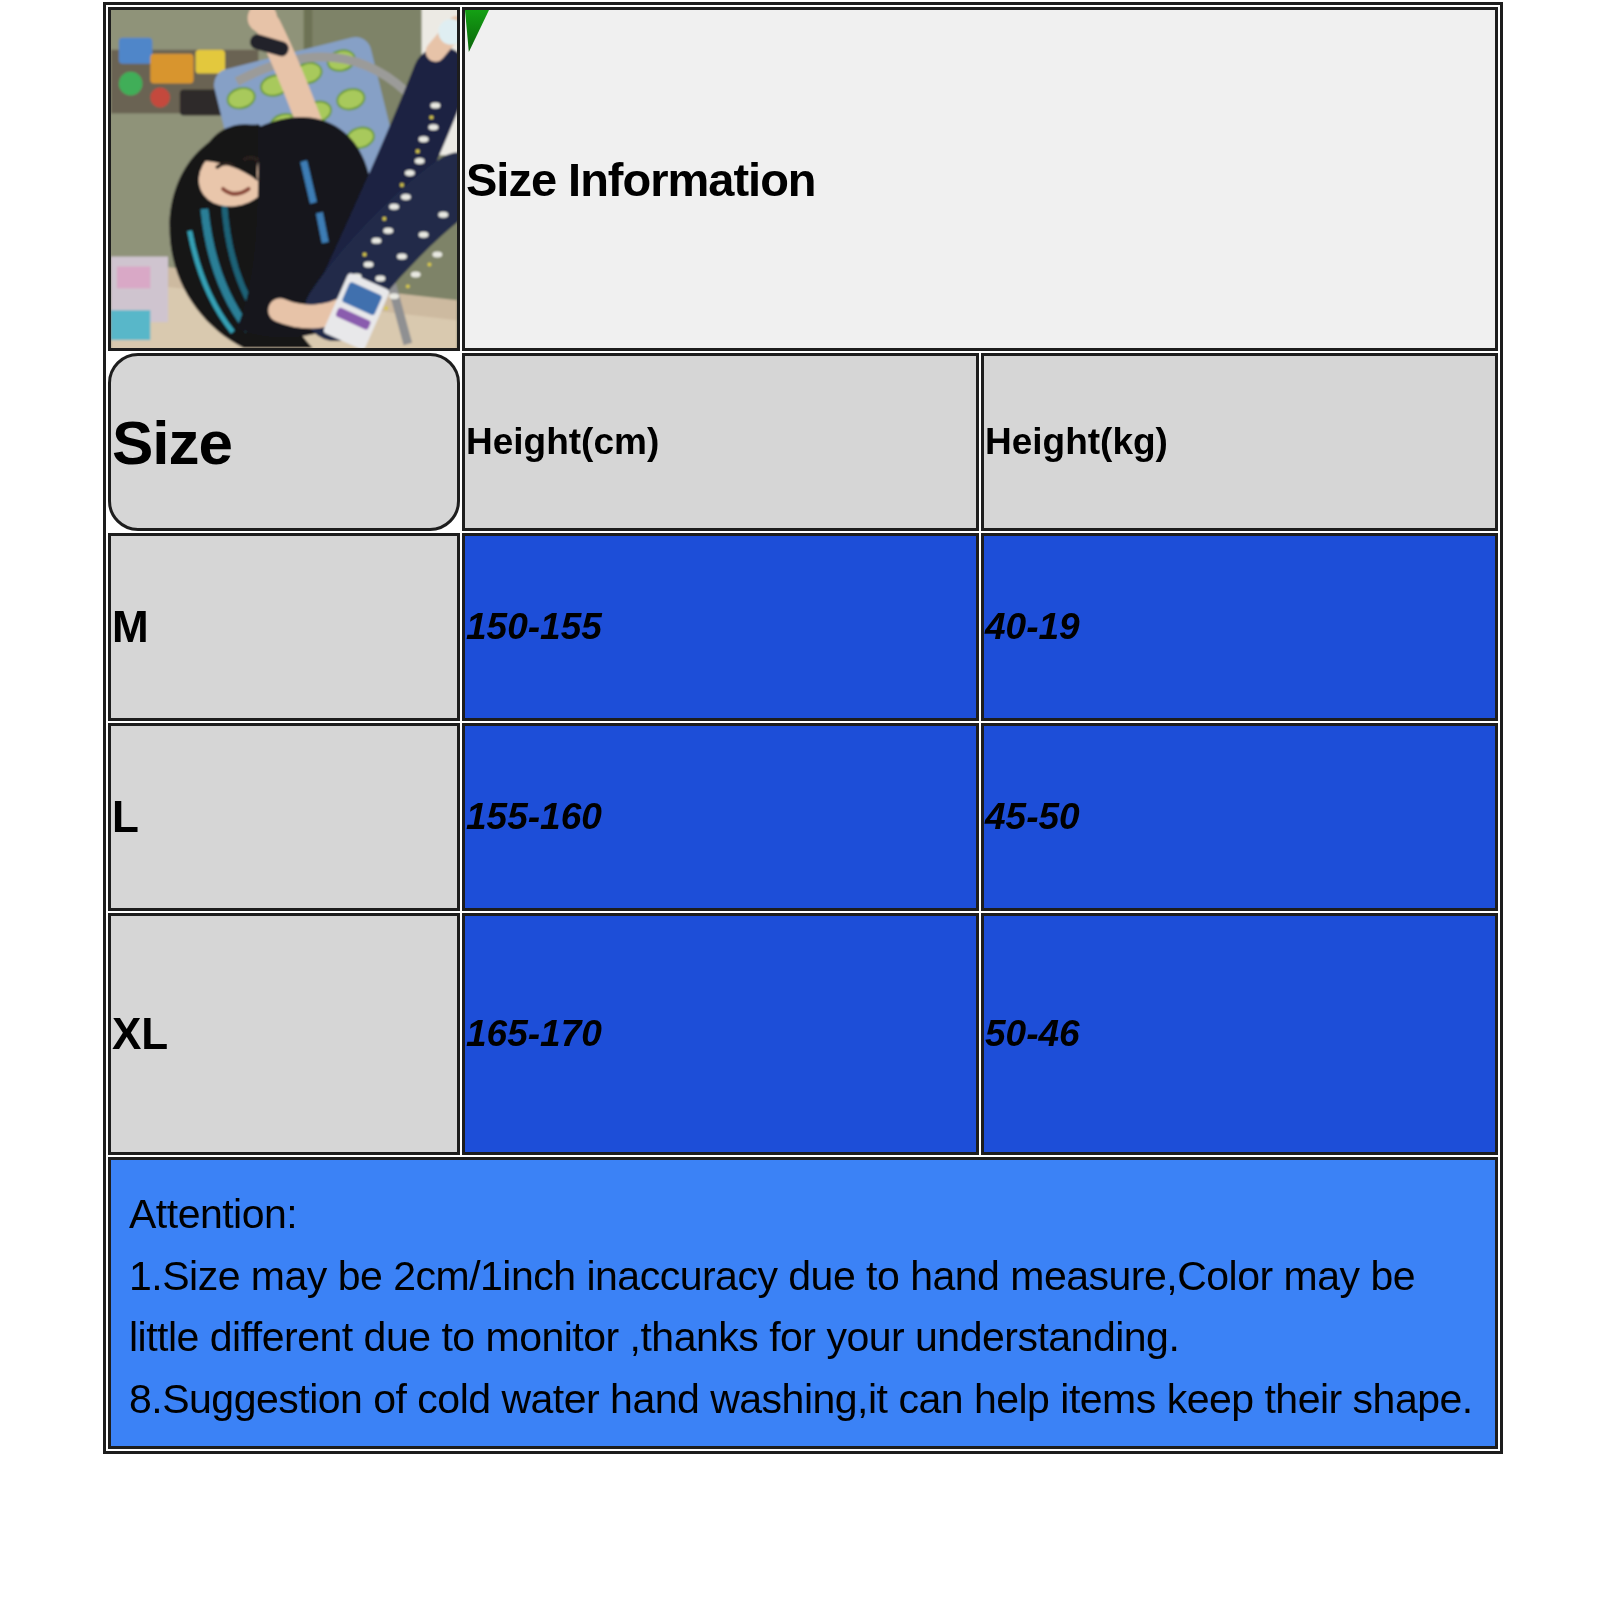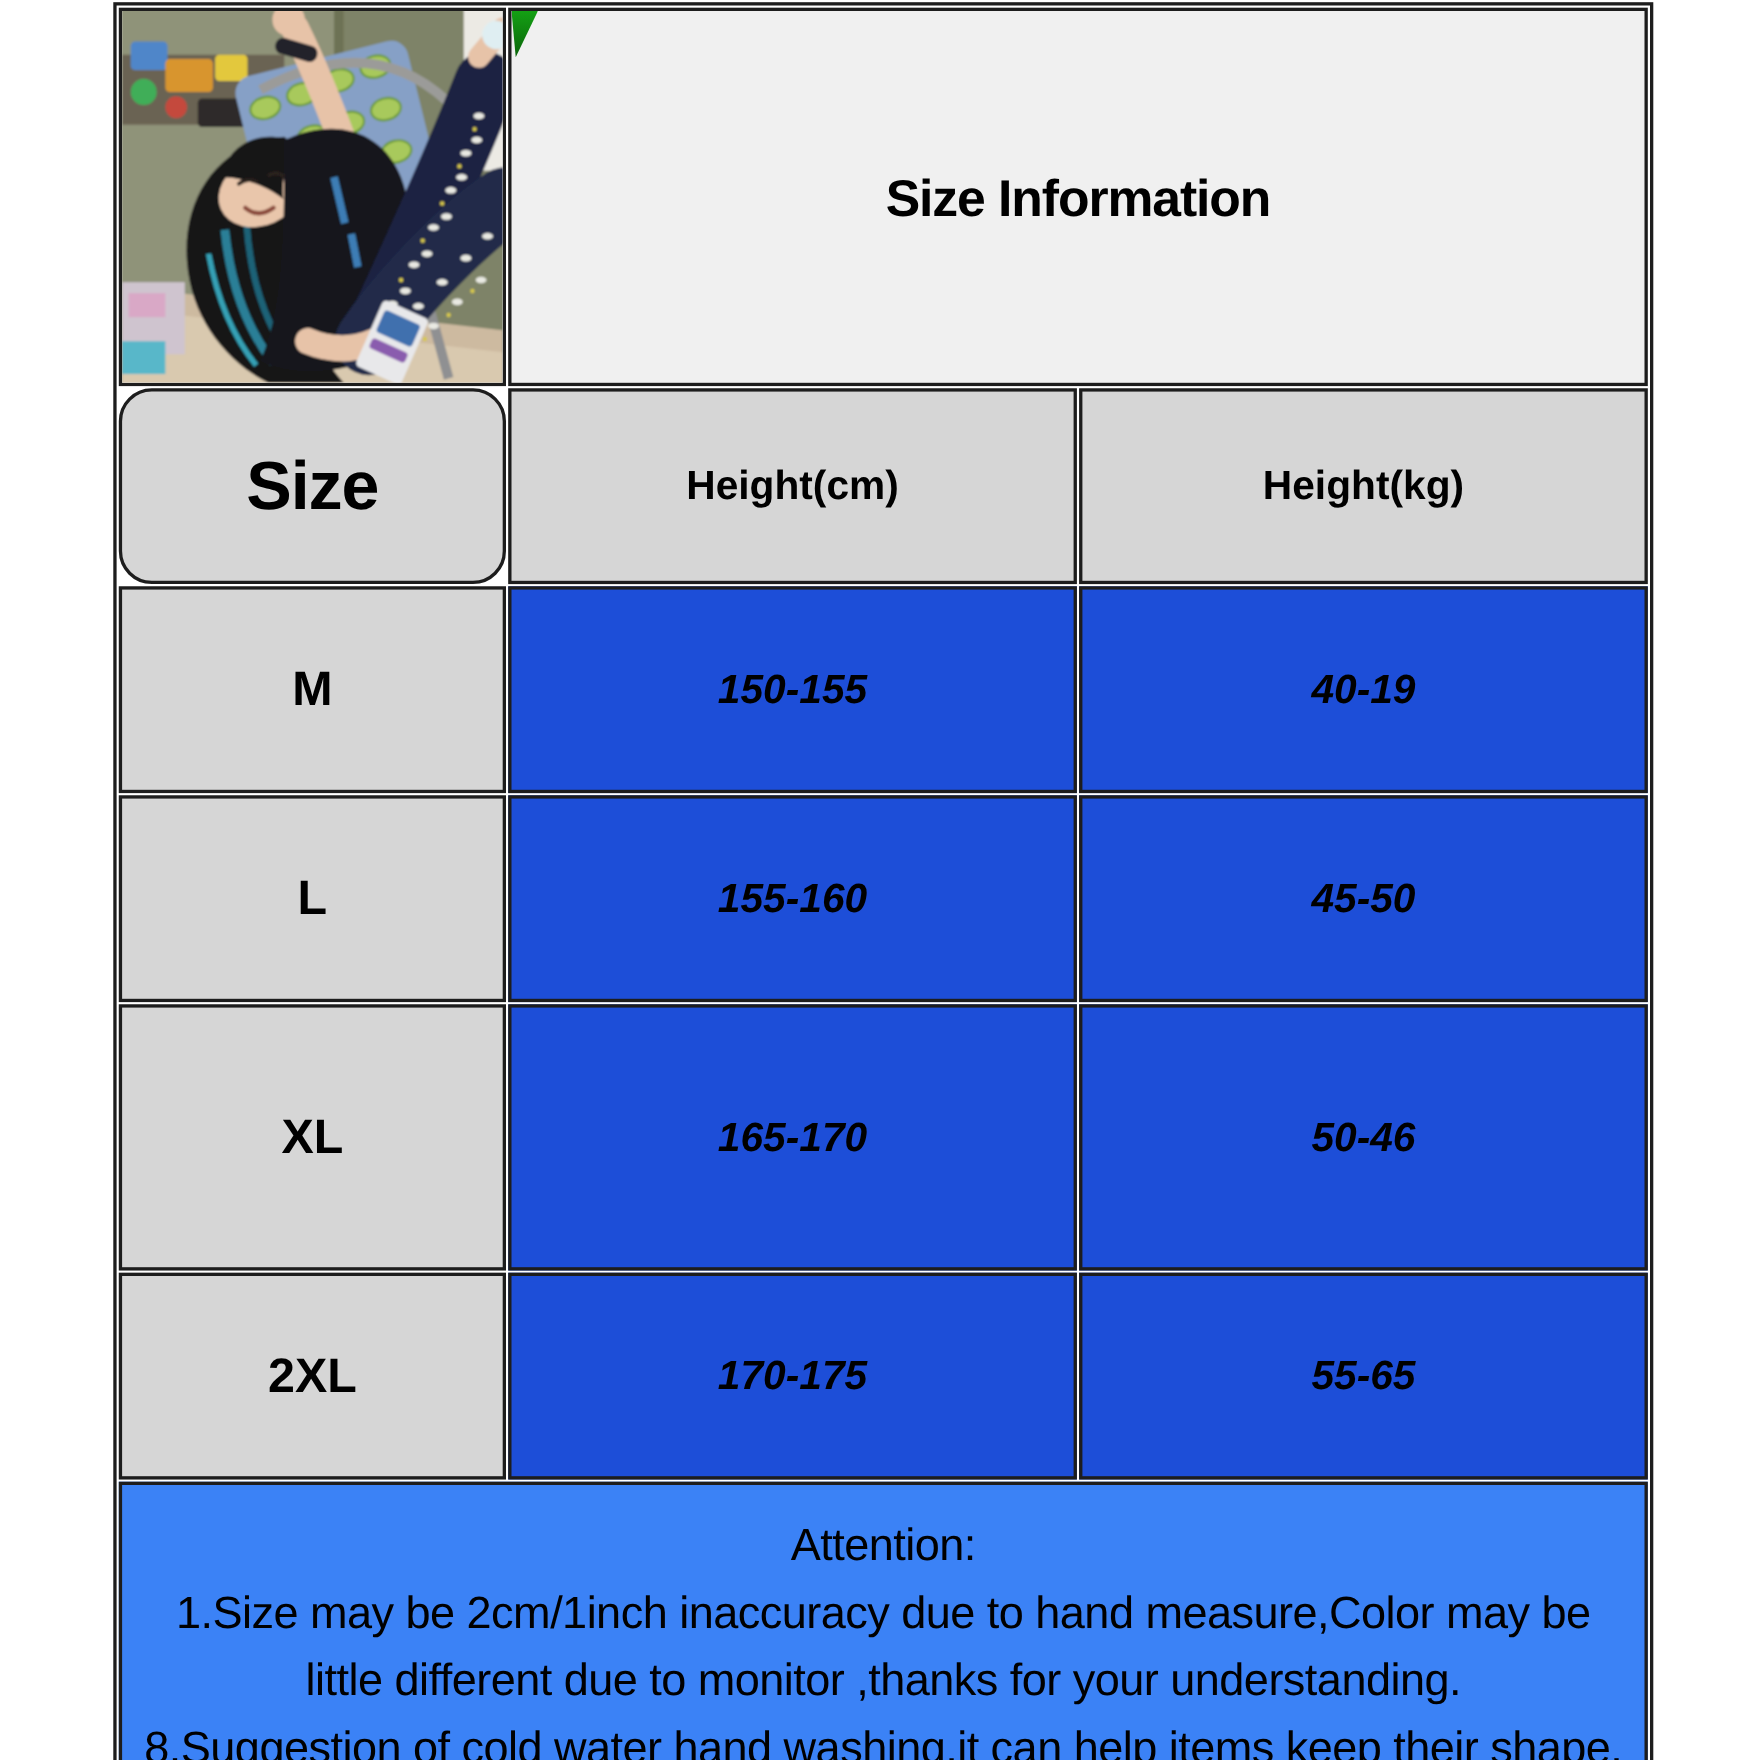--- a/index.html
+++ b/index.html
@@ -16,21 +16,20 @@
     border-collapse:separate;
     border-spacing:2px;
     background:#ffffff;
     border:3px solid #1d1d1d;
     table-layout:fixed;
     width:1389px;
   }
   table.size-table td {
     border:3px solid #1d1d1d;
     box-sizing:border-box;
-    text-align:center;
     vertical-align:middle;
     overflow:hidden;
   }
 
   .photo-cell { padding:0; background:#ffffff; }
   .photo-cell svg { display:block; width:100%; height:100%; }
 
   .title-cell {
     background:#f0f0f0;
     position:relative;
@@ -207,25 +206,20 @@
         <td class="val">155-160</td>
         <td class="val">45-50</td>
       </tr>
 
       <tr>
         <td class="rowhdr" style="height:242px">XL</td>
         <td class="val">165-170</td>
         <td class="val">50-46</td>
       </tr>
 
-      <tr>
-        <td class="rowhdr" style="height:188px">2XL</td>
-        <td class="val">170-175</td>
-        <td class="val">55-65</td>
-      </tr>
 
       <tr>
         <td class="attention-cell" colspan="3" style="height:292px">
           <div>Attention:</div>
           <div>1.Size may be 2cm/1inch inaccuracy due to hand measure,Color may be little different due to monitor ,thanks for your understanding.</div>
           <div>8.Suggestion of cold water hand washing,it can help items keep their shape.</div>
         </td>
       </tr>
     </tbody>
       </table>

